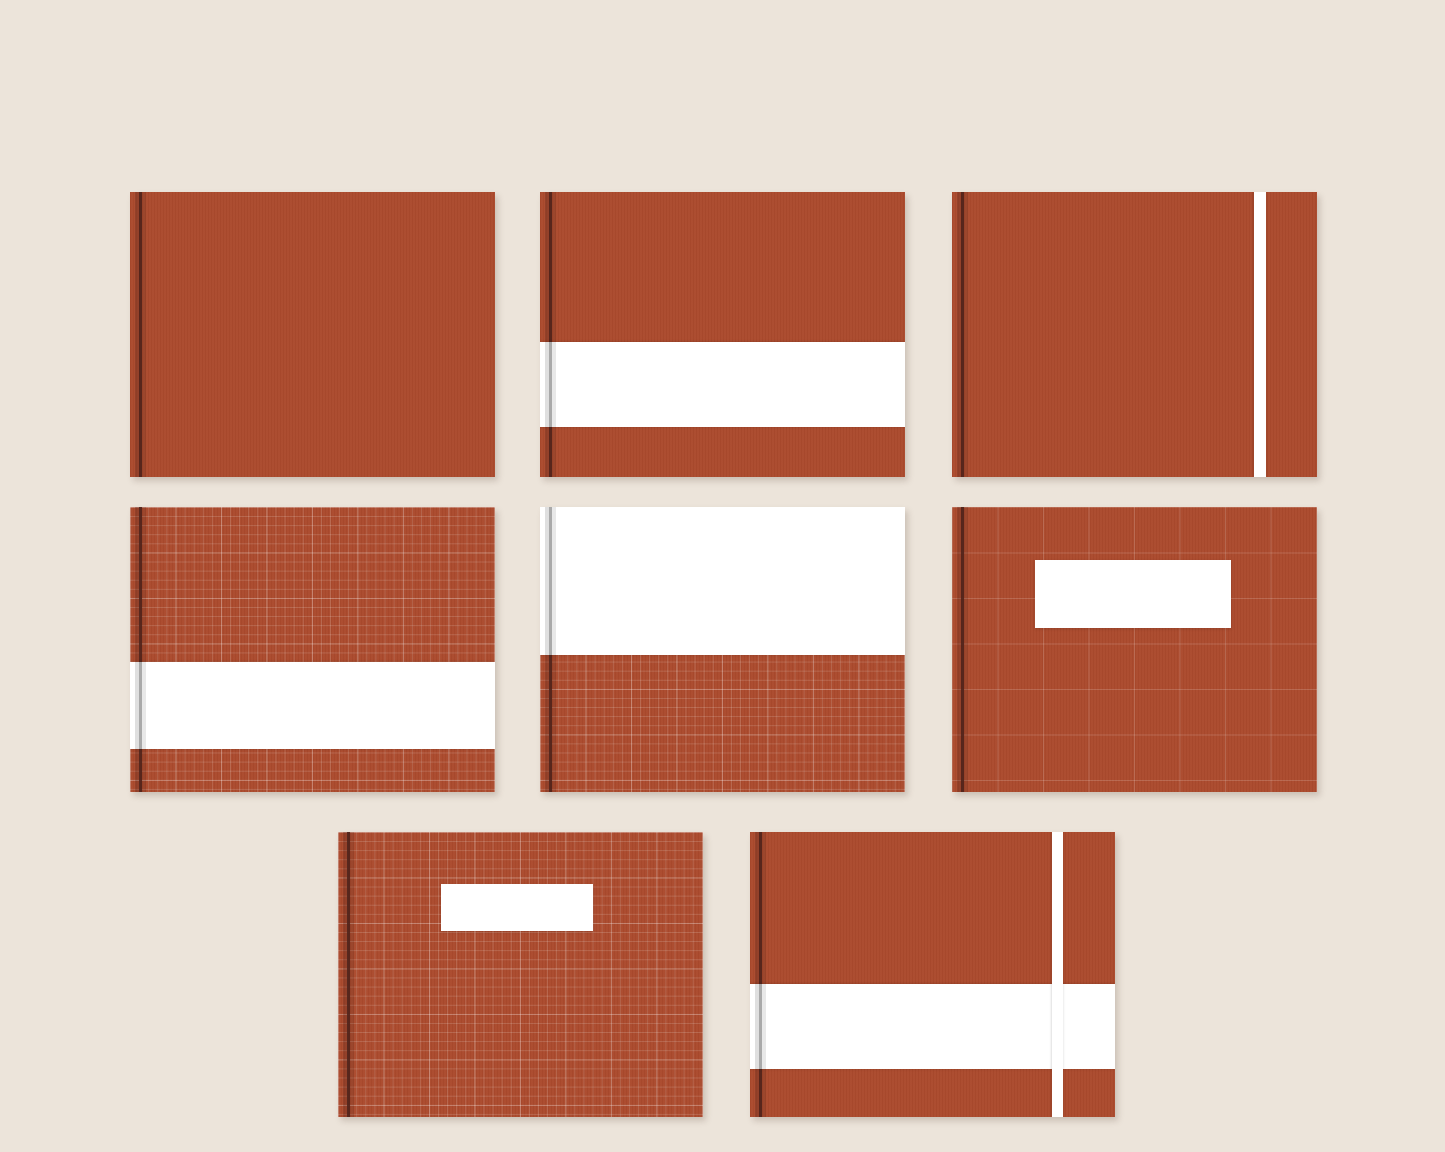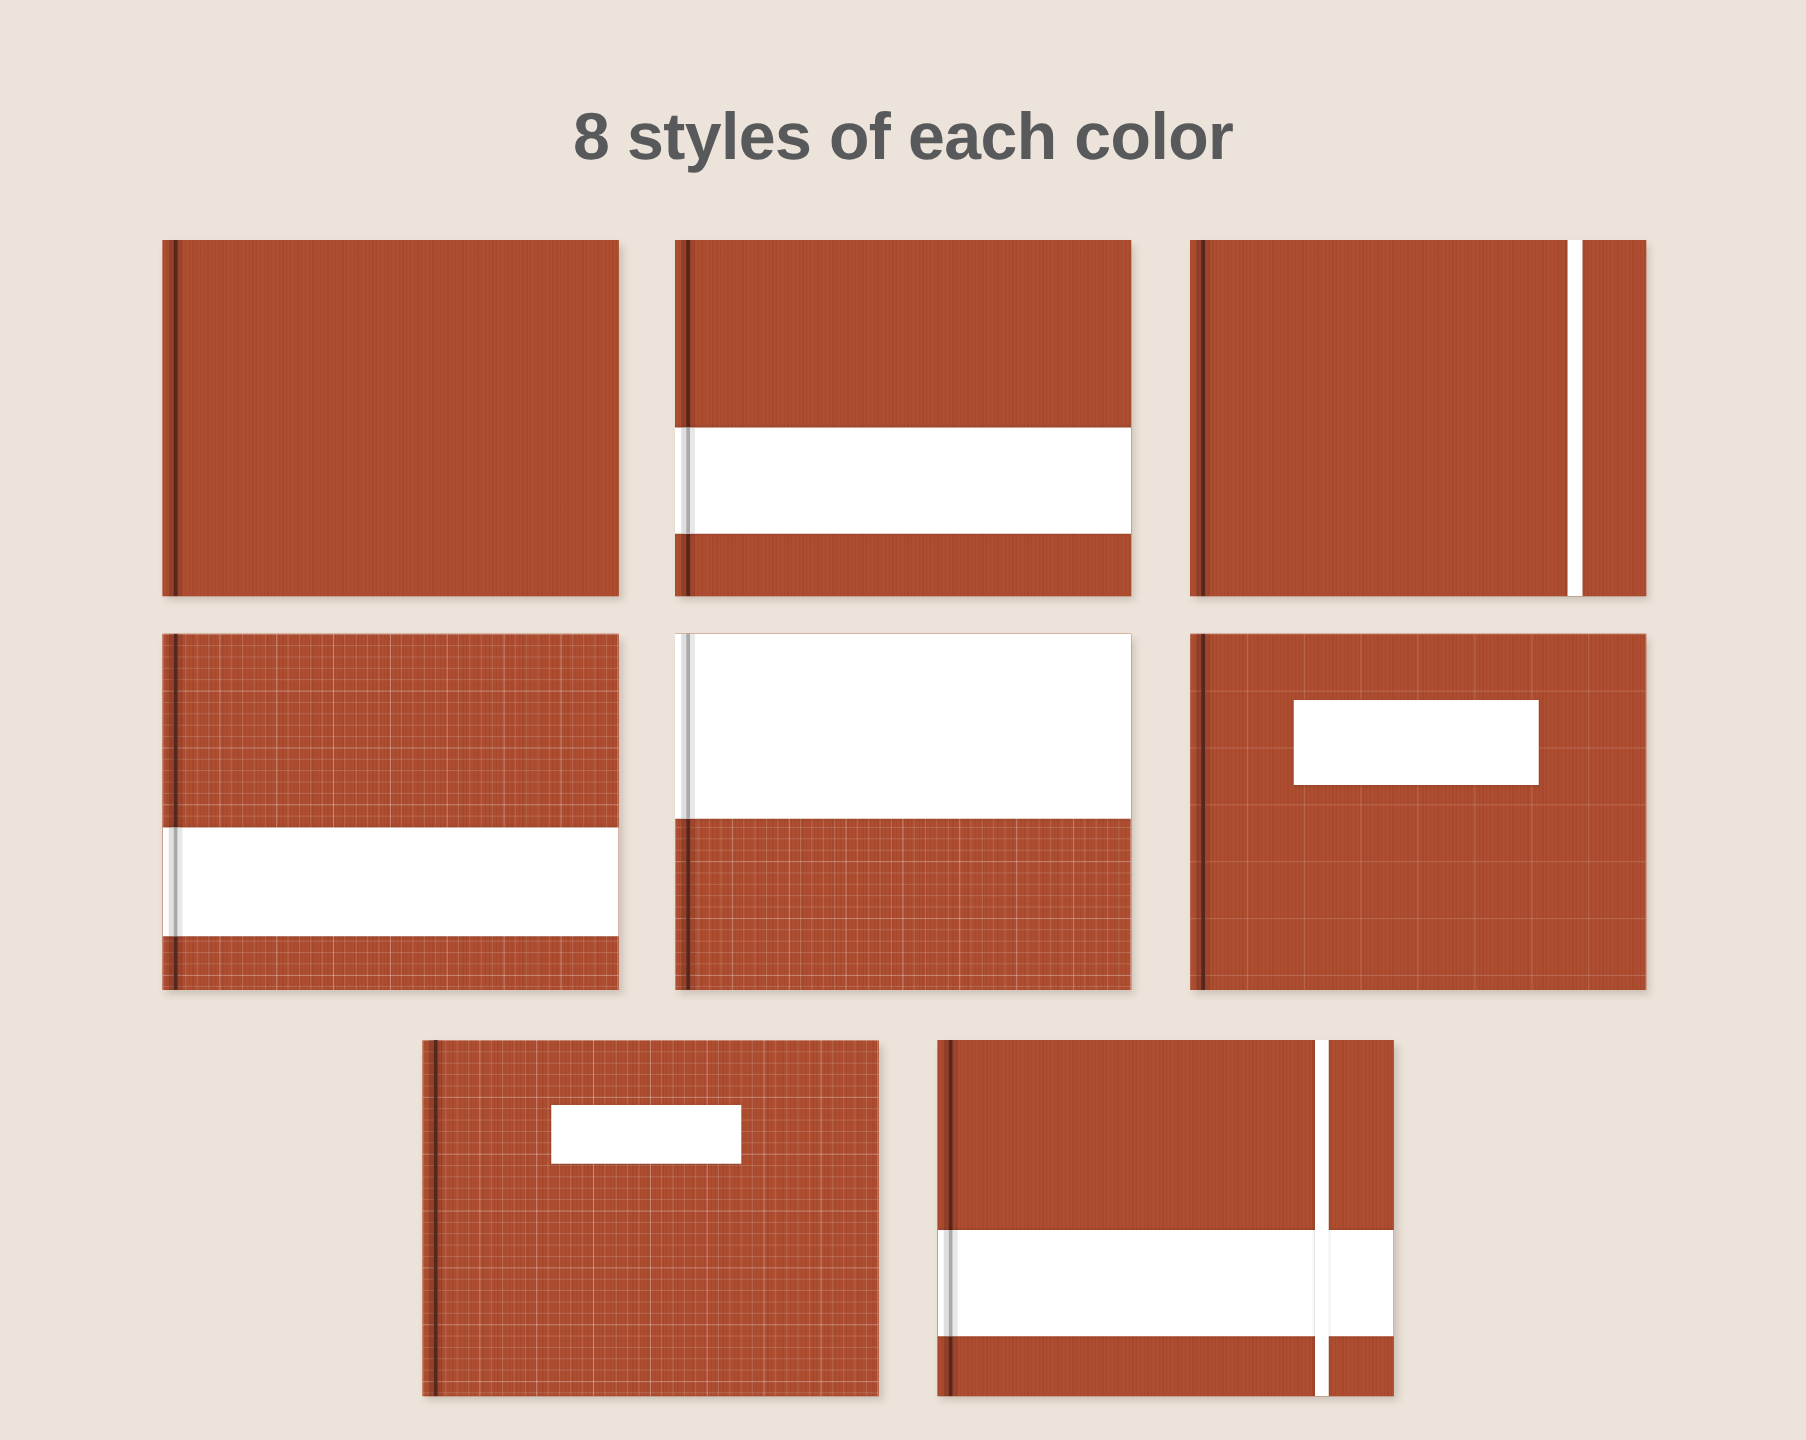--- a/index.html
+++ b/index.html
@@ -162,21 +162,20 @@
     left: 0; right: 0;
     overflow: hidden;
   }
   .spine-clip .spine { top: 0; bottom: 0; }
 </style>
 </head>
 <body>
 
 <div id="page">
 
-  <div class="page-title">8 styles of each color</div>
 
   <div class="gallery" id="gallery">
       <div class="card" style="left: 130px; top: 192px; width: 365px; height: 285px;">
         <div class="card-base" style="background: rgb(171, 74, 45);"></div>
         <div class="tex-weave"></div>
         <div class="spine" style="left: 5px; width: 11px;">
           <div class="spine-soft-l"></div>
           <div class="spine-dark"></div>
           <div class="spine-soft-r"></div>
         </div>

